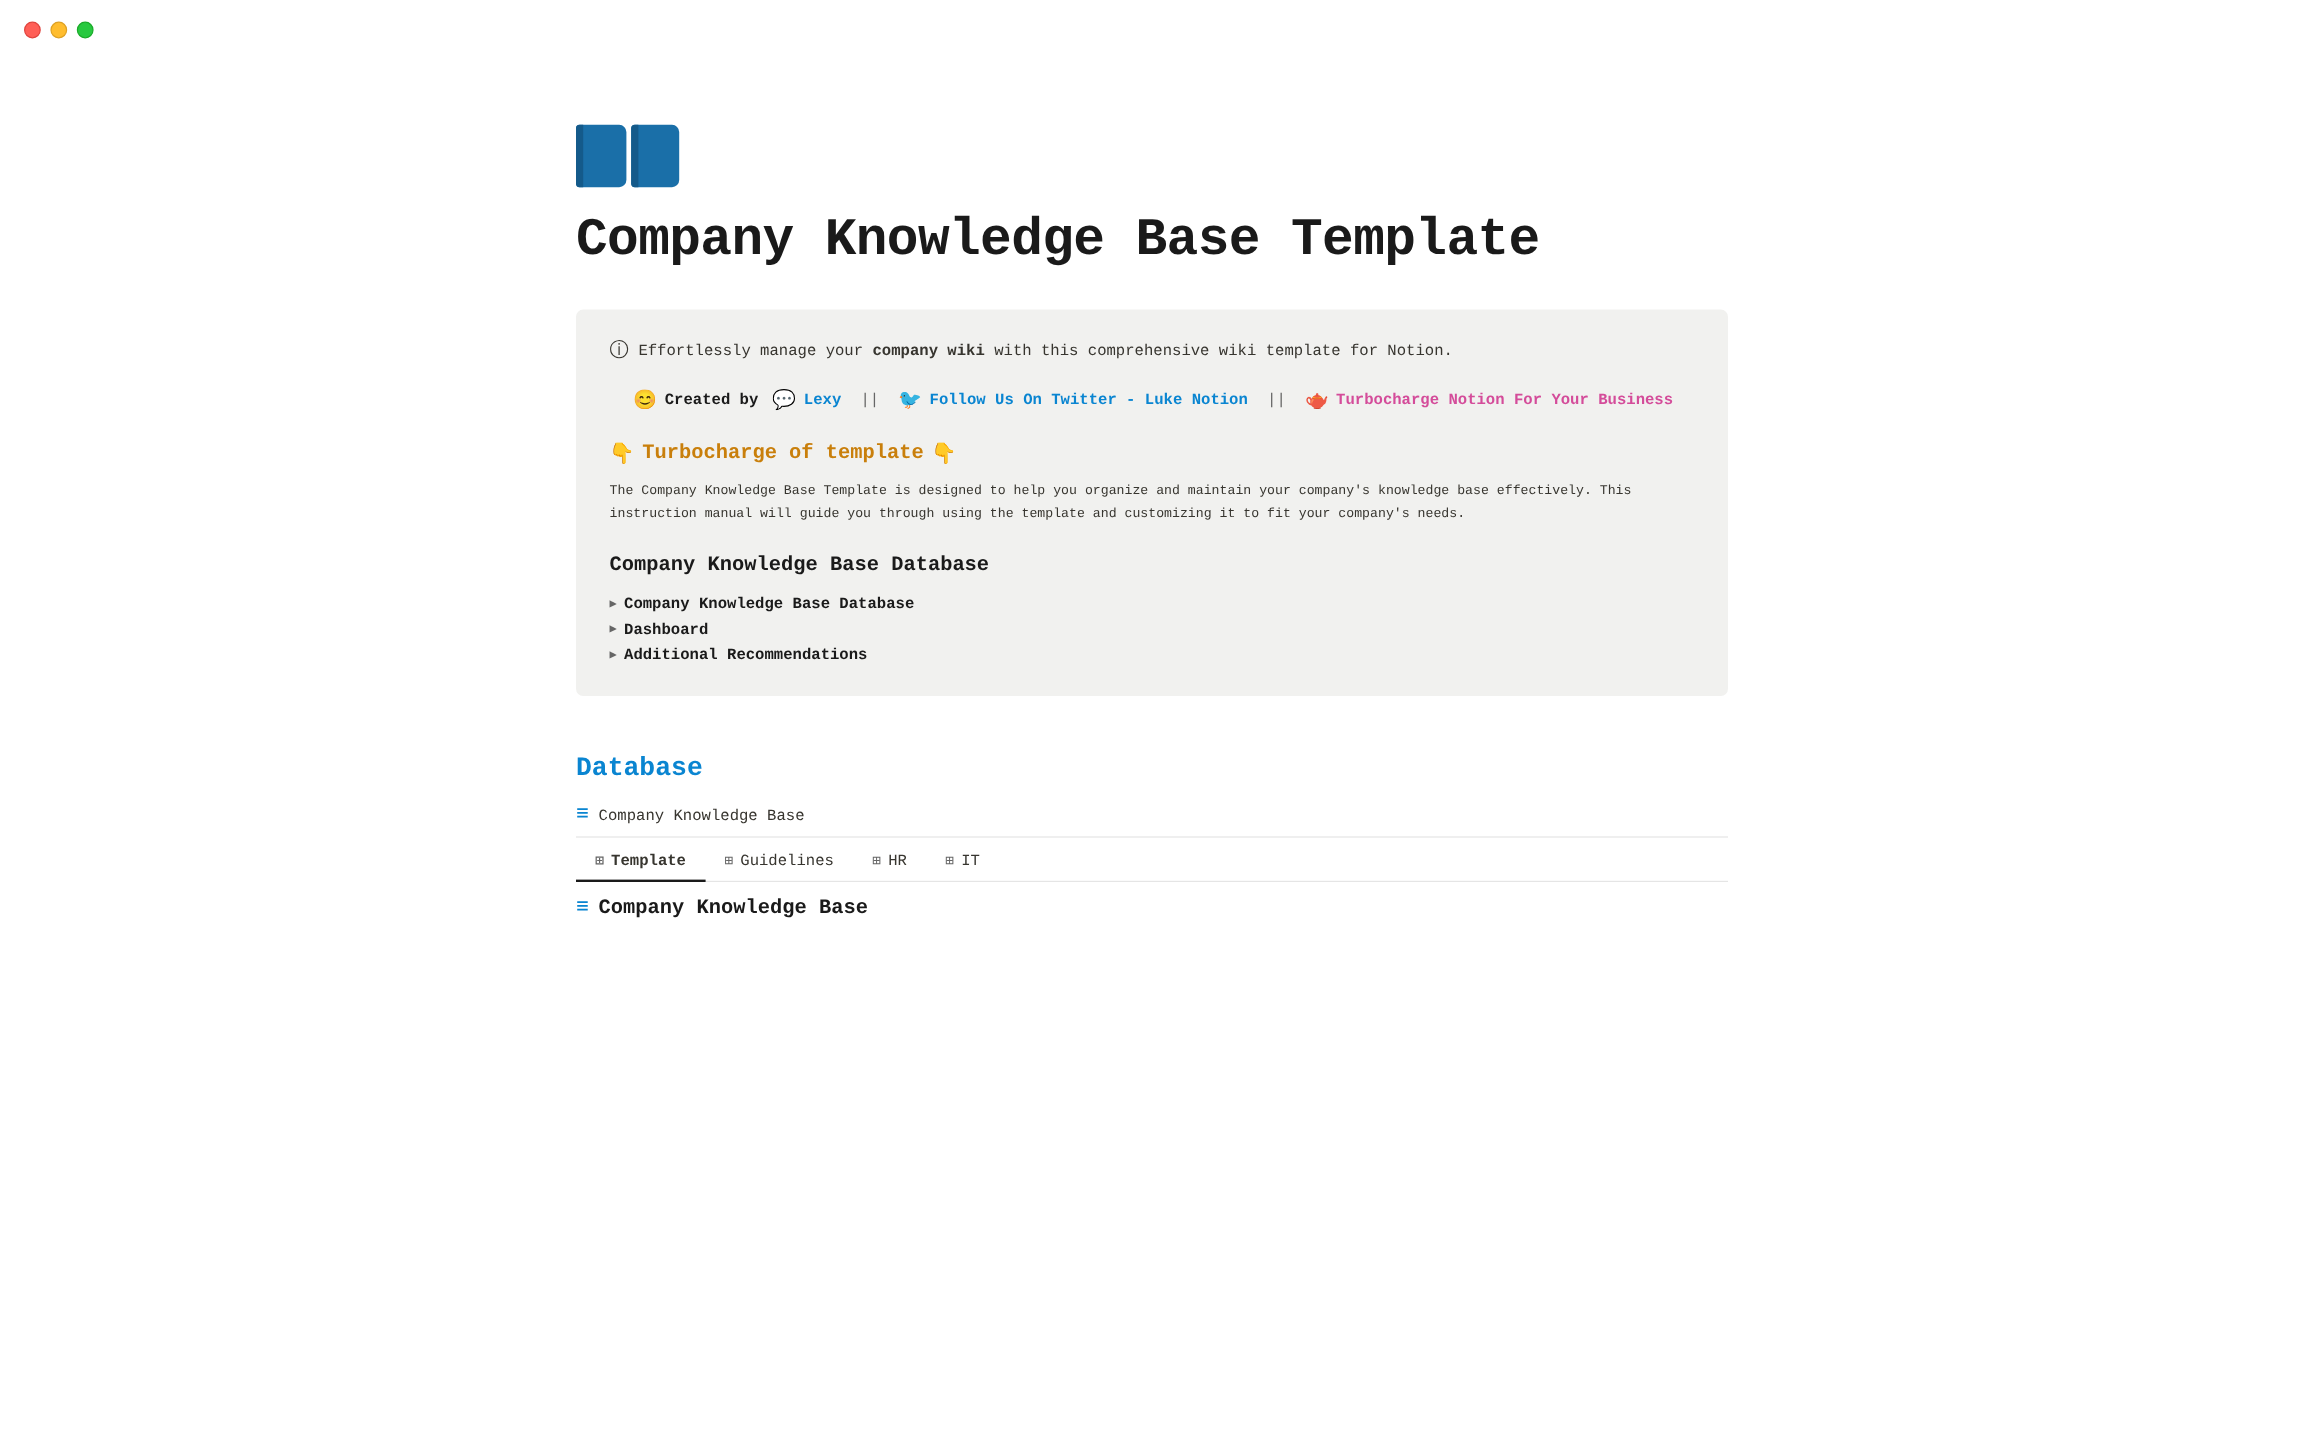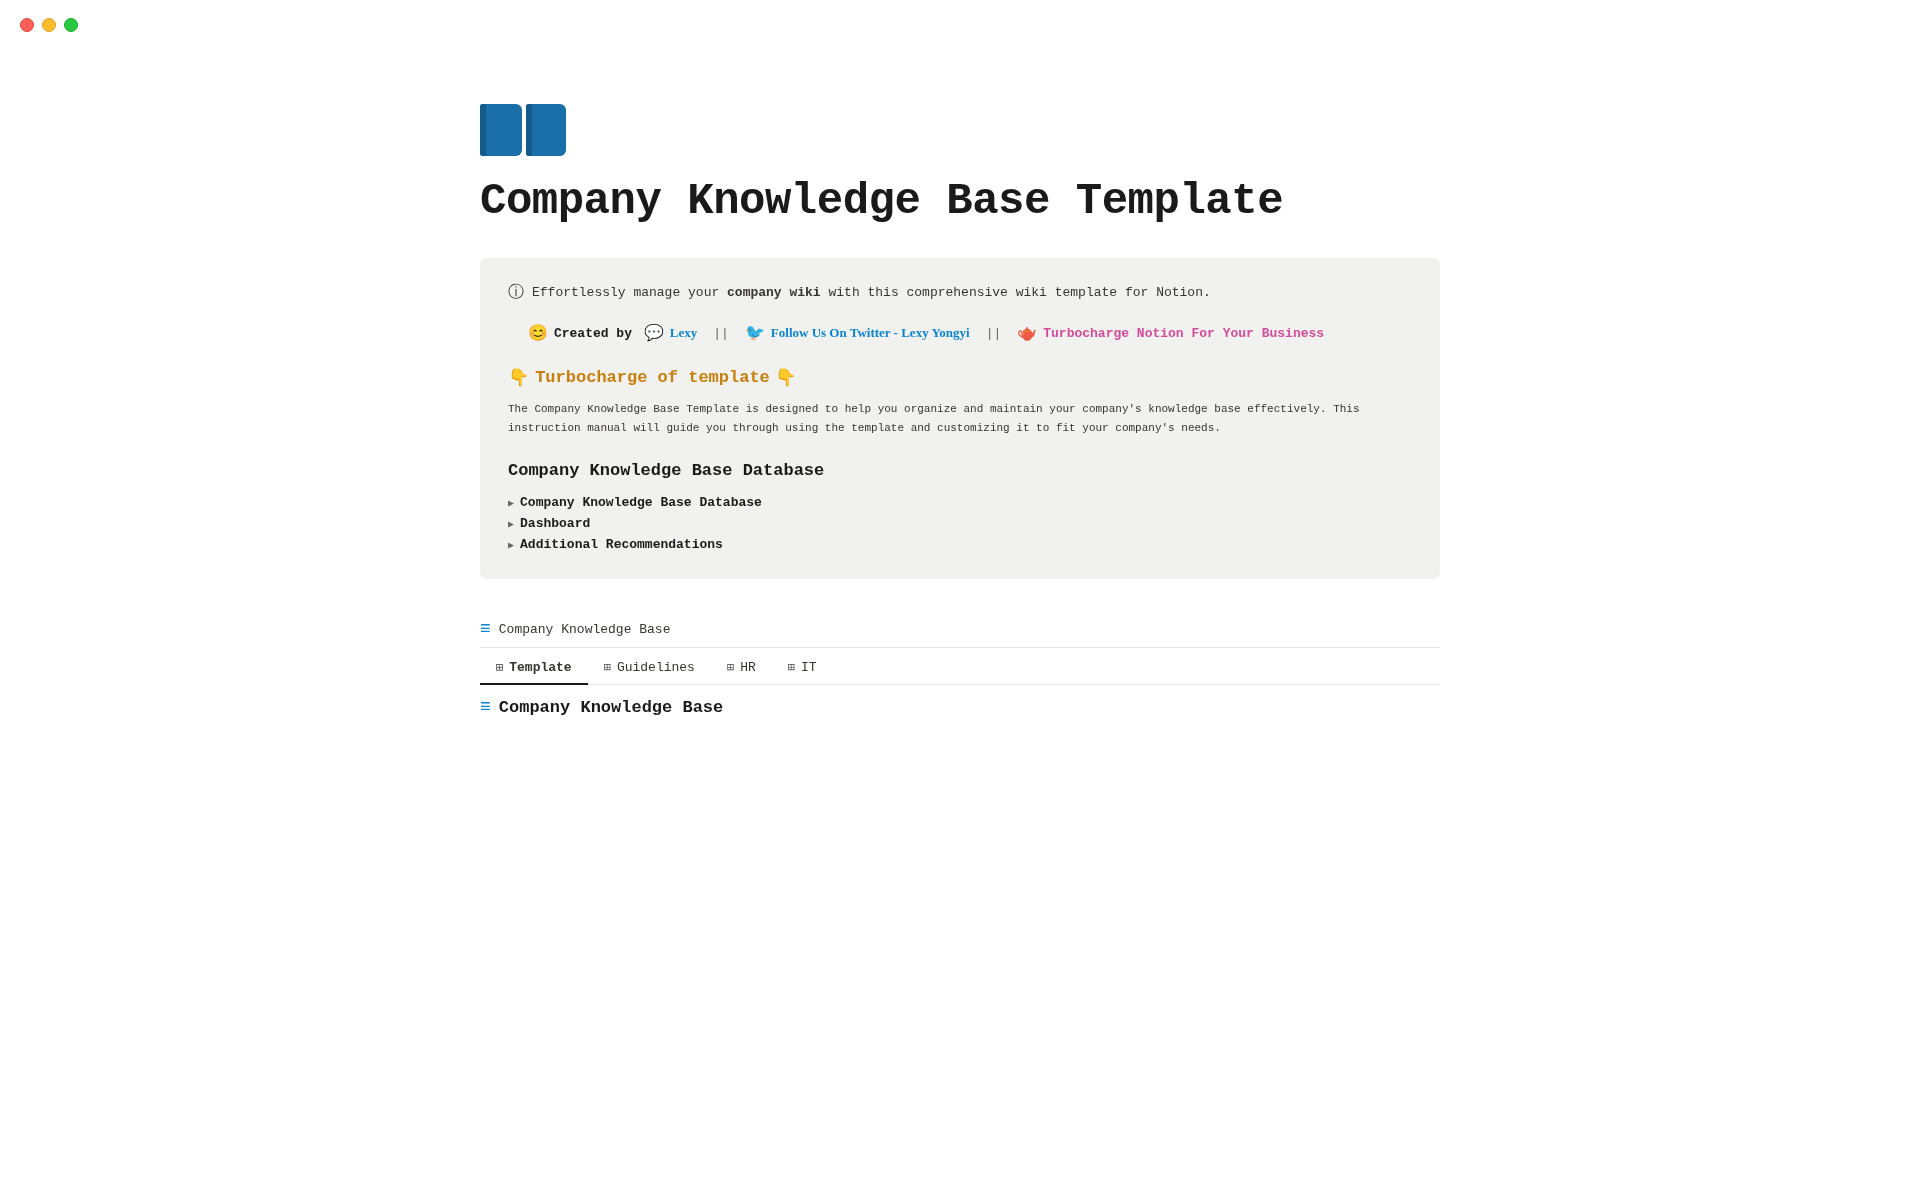--- a/index.html
+++ b/index.html
@@ -99,21 +99,21 @@
     }
 
     .meta-emoji {
       font-size: 16px;
     }
 
     .link-blue {
       color: #0a85d1;
       text-decoration: none;
       font-weight: 700;
-      font-family: Liberation Serif, serif;
+      font-family: Liberation Mono, monospace;
     }
 
     .link-pink {
       color: #d44c9a;
       text-decoration: none;
       font-weight: 700;
       font-family: 'Courier New', Courier, monospace;
       text-align: center;
     }
 
@@ -316,21 +316,21 @@
         <span class="meta-emoji">😊</span>
         <span class="bold">Created by</span>
       </div>
       <div class="meta-item">
         <span class="meta-emoji">💬</span>
         <a href="#" class="link-blue">Lexy</a>
       </div>
       <span class="separator">||</span>
       <div class="meta-item">
         <span class="meta-emoji">🐦</span>
-        <a href="#" class="link-blue">Follow Us On Twitter - Lexy Yongyi</a>
+        <a href="#" class="link-blue">Follow Us On Twitter - Luke Notion</a>
       </div>
       <span class="separator">||</span>
       <div class="meta-item">
         <span class="meta-emoji">🫖</span>
         <a href="#" class="link-pink">Turbocharge Notion For Your Business</a>
       </div>
     </div>
 
     <div class="explanation-heading">
       <span>👇</span>
@@ -355,20 +355,21 @@
         <span class="toggle-arrow">▶</span>
         <span>Additional Recommendations</span>
       </div>
     </div>
 
   </div>
 
   
   <div class="database-section">
 
+    <h2 class="database-heading">Database</h2>
 
     <div class="database-row">
       <span class="db-icon stack-icon">≡</span>
       <span>Company Knowledge Base</span>
     </div>
 
     <div class="tabs-bar">
       <div class="tab-item active">
         <span class="tab-grid-icon">⊞</span>
         <span>Template</span>

